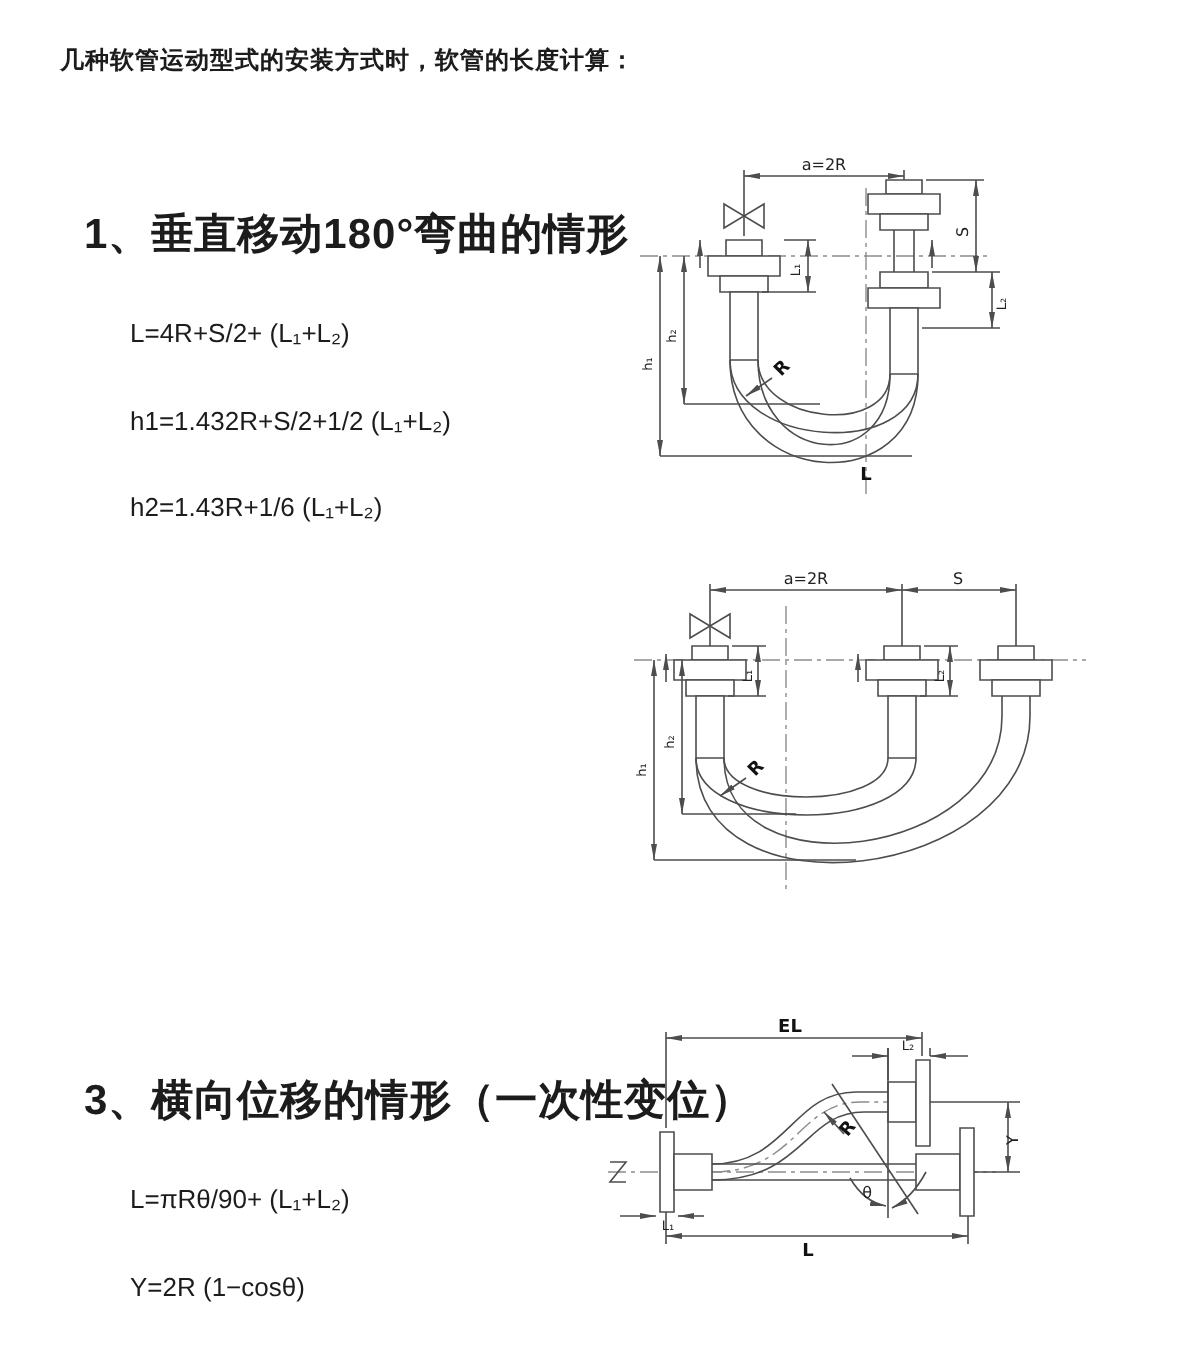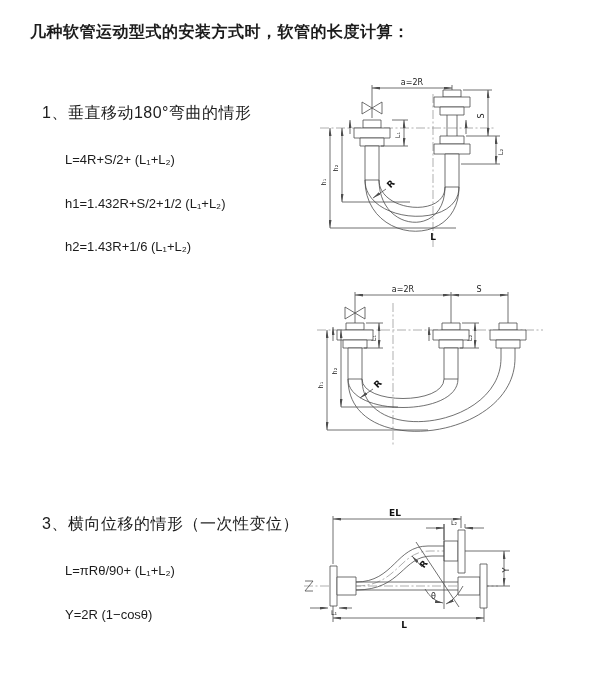--- a/index.html
+++ b/index.html
@@ -2,26 +2,26 @@
 <html><head>
 <meta charset="utf-8">
 <style>
   html,body{margin:0;padding:0;background:#e9e9e9;}
   .page{
     position:relative;width:600px;height:675px;background:#ffffff;
     font-family:"Liberation Sans","DejaVu Sans",sans-serif;color:#1c1c1c;
     overflow:hidden;
   }
   .title{
-    position:absolute;left:30px;top:22px;font-size:16px;font-weight:bold;
+    position:absolute;left:30px;top:22px;font-size:12px;font-weight:bold;
     letter-spacing:.5px;white-space:nowrap;font-family:Liberation Serif, serif;
   }
   .section{position:absolute;left:42px;}
-  #s1{top:103px}#s2{top:300px}#s3{top:514px}
-  .sec-heading{font-size:16px;font-weight:normal;letter-spacing:.5px;white-space:nowrap;}
+  #s1{top:103px}#s2{top:300px}#s3{top:536px}
+  .sec-heading{font-size:21px;font-weight:bold;letter-spacing:.5px;white-space:nowrap;}
   .formula{margin:28px 0 0 23px;font-size:13px;line-height:1.2;white-space:pre;}
   svg.diag{position:absolute;}
   svg.diag *{vector-effect:non-scaling-stroke;}
   .ln{stroke:#4d4d4d;stroke-width:.8;fill:none;}
   .fit{stroke:#4d4d4d;stroke-width:.8;fill:#ffffff;}
   .cl{stroke:#8c8c8c;stroke-width:.7;fill:none;stroke-dasharray:9 2.5 2 2.5;}
   .dl{font-size:8px;fill:#222;stroke:none;font-family:"DejaVu Sans",sans-serif;}
   .dls{font-size:6.5px;fill:#222;stroke:none;font-family:"DejaVu Sans",sans-serif;}
   .dlb{font-size:9px;fill:#111;stroke:none;font-weight:bold;font-family:"DejaVu Sans",sans-serif;}
 </style>

